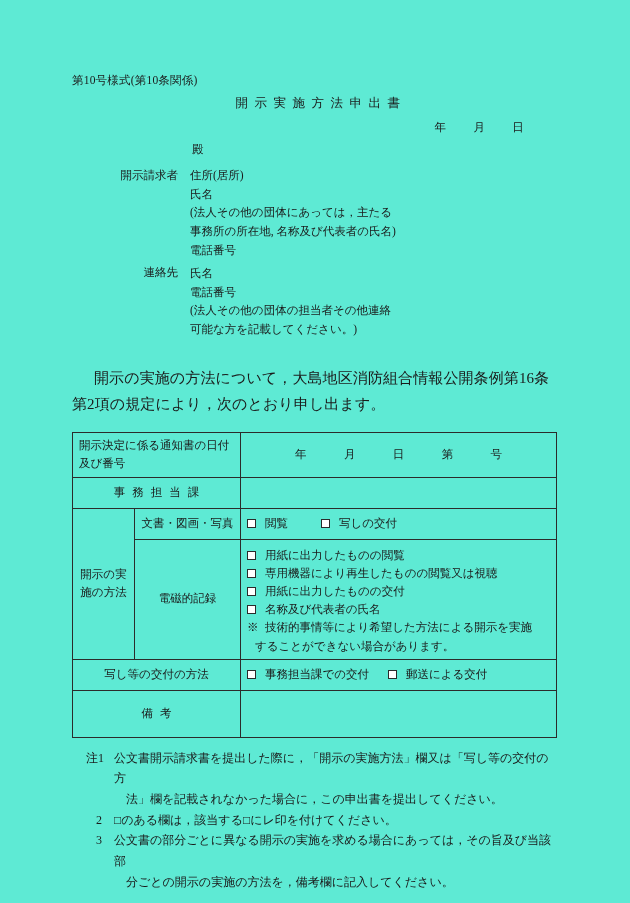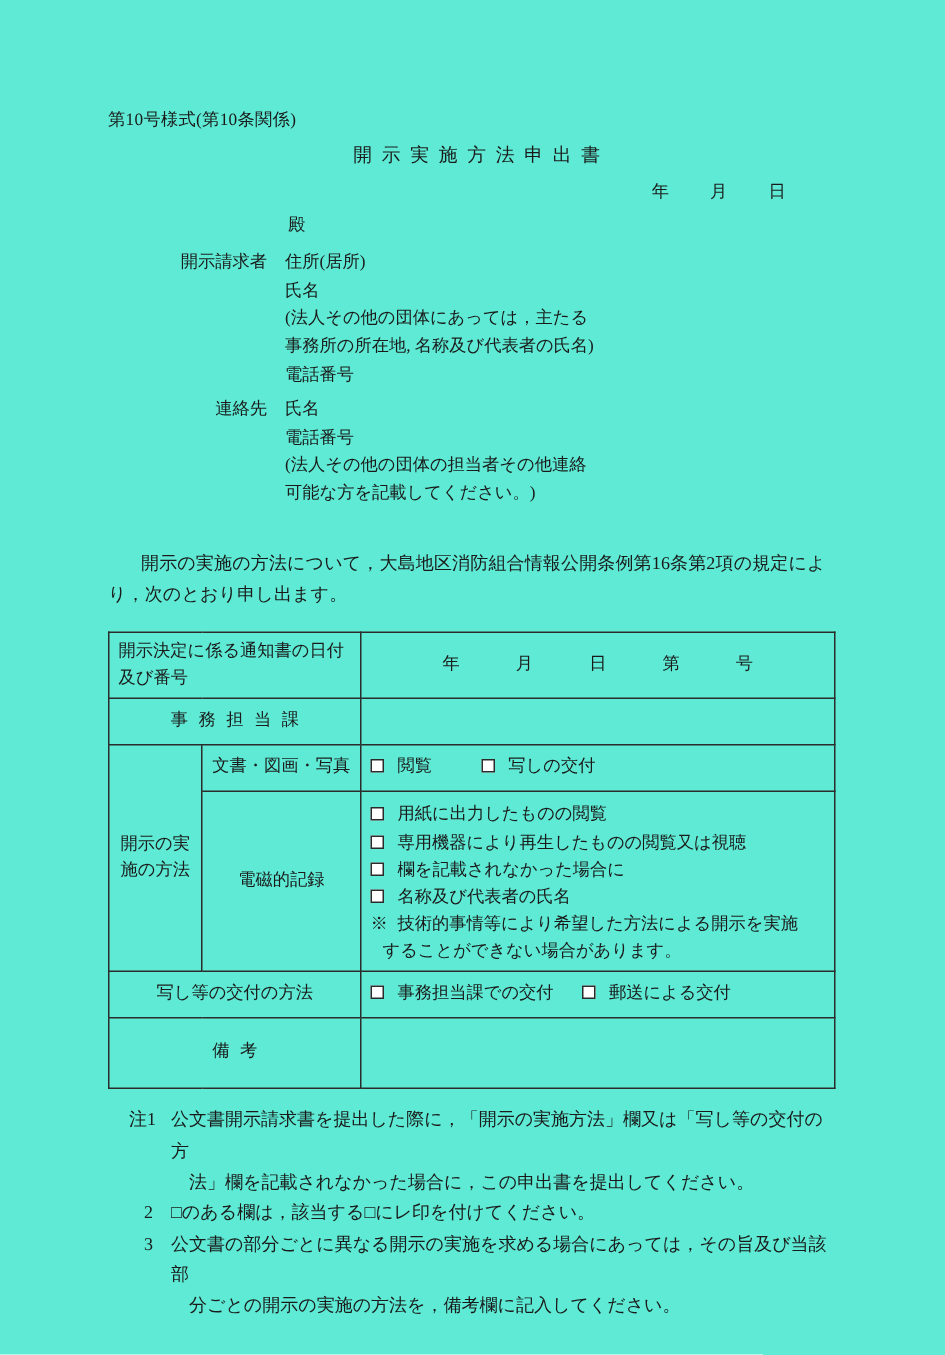--- a/index.html
+++ b/index.html
@@ -70,26 +70,26 @@
     flex: 0 0 118px;
     text-align: right;
     padding-right: 12px;
     box-sizing: border-box;
   }
   .party-fields {
     flex: 1 1 auto;
   }
   .party-fields div { white-space: nowrap; }
   .contact-block { margin-top: 5px; }
-  .contact-block .party-label { width: 118px; flex: 0 0 118px; }
+  .contact-block .party-label { width: 118px; flex: 0 0 118px; font-family: Liberation Mono, monospace; }
 
   
   .intro {
     margin-top: 26px;
-    font-size: 12px;
+    font-size: 15px;
     line-height: 1.75;
     text-indent: 22px;
     letter-spacing: 0.1px;
   }
 
   
   table.form {
     margin-top: 14px;
     width: 484px;
     border-collapse: collapse;
@@ -261,21 +261,21 @@
           <td class="lbl-center">電磁的記録</td>
           <td>
             <ul class="optlist">
               <li>
                 <span class="chk"></span><span>用紙に出力したものの閲覧</span>
               </li>
               <li>
                 <span class="chk"></span><span>専用機器により再生したものの閲覧又は視聴</span>
               </li>
               <li>
-                <span class="chk"></span><span>欄を記載されなかった場合に</span>
+                <span class="chk"></span><span>用紙に出力したものの交付</span>
               </li>
               <li>
                 <span class="chk"></span><span>名称及び代表者の氏名</span>
               </li>
               <li class="note-star">
                 <span class="star">※</span><span>技術的事情等により希望した方法による開示を実施</span>
                 <span class="star-cont">することができない場合があります。</span>
               </li>
             </ul>
           </td>

